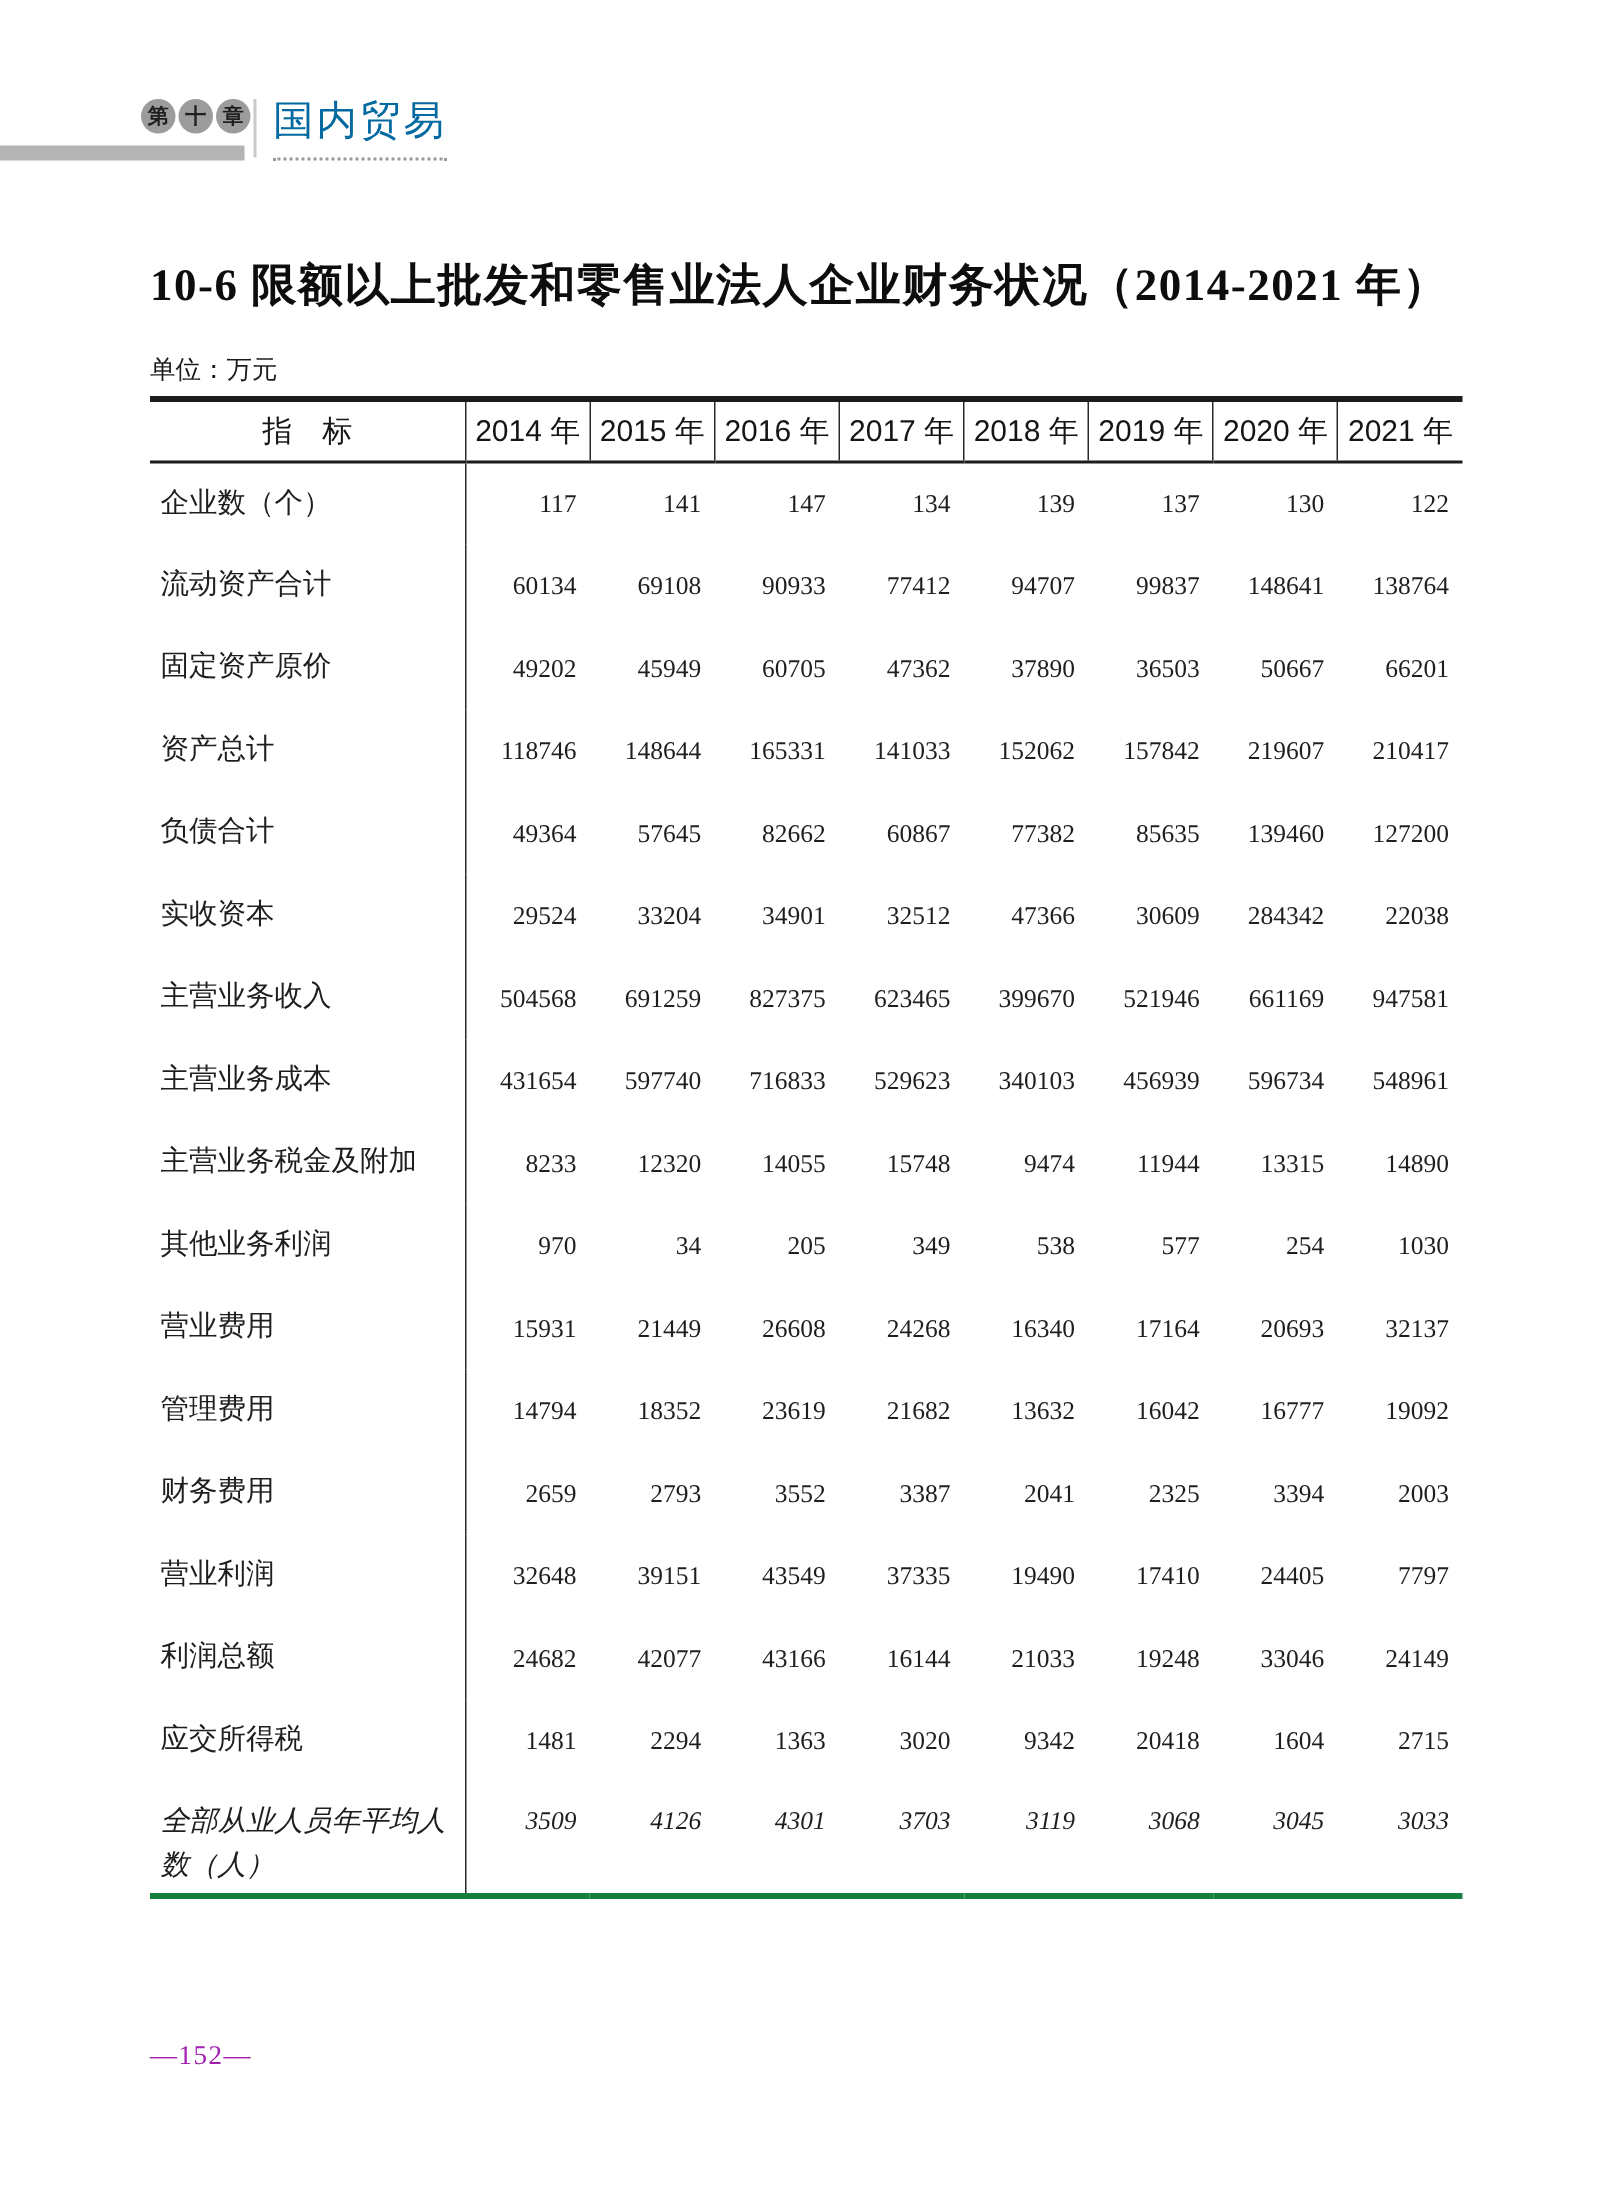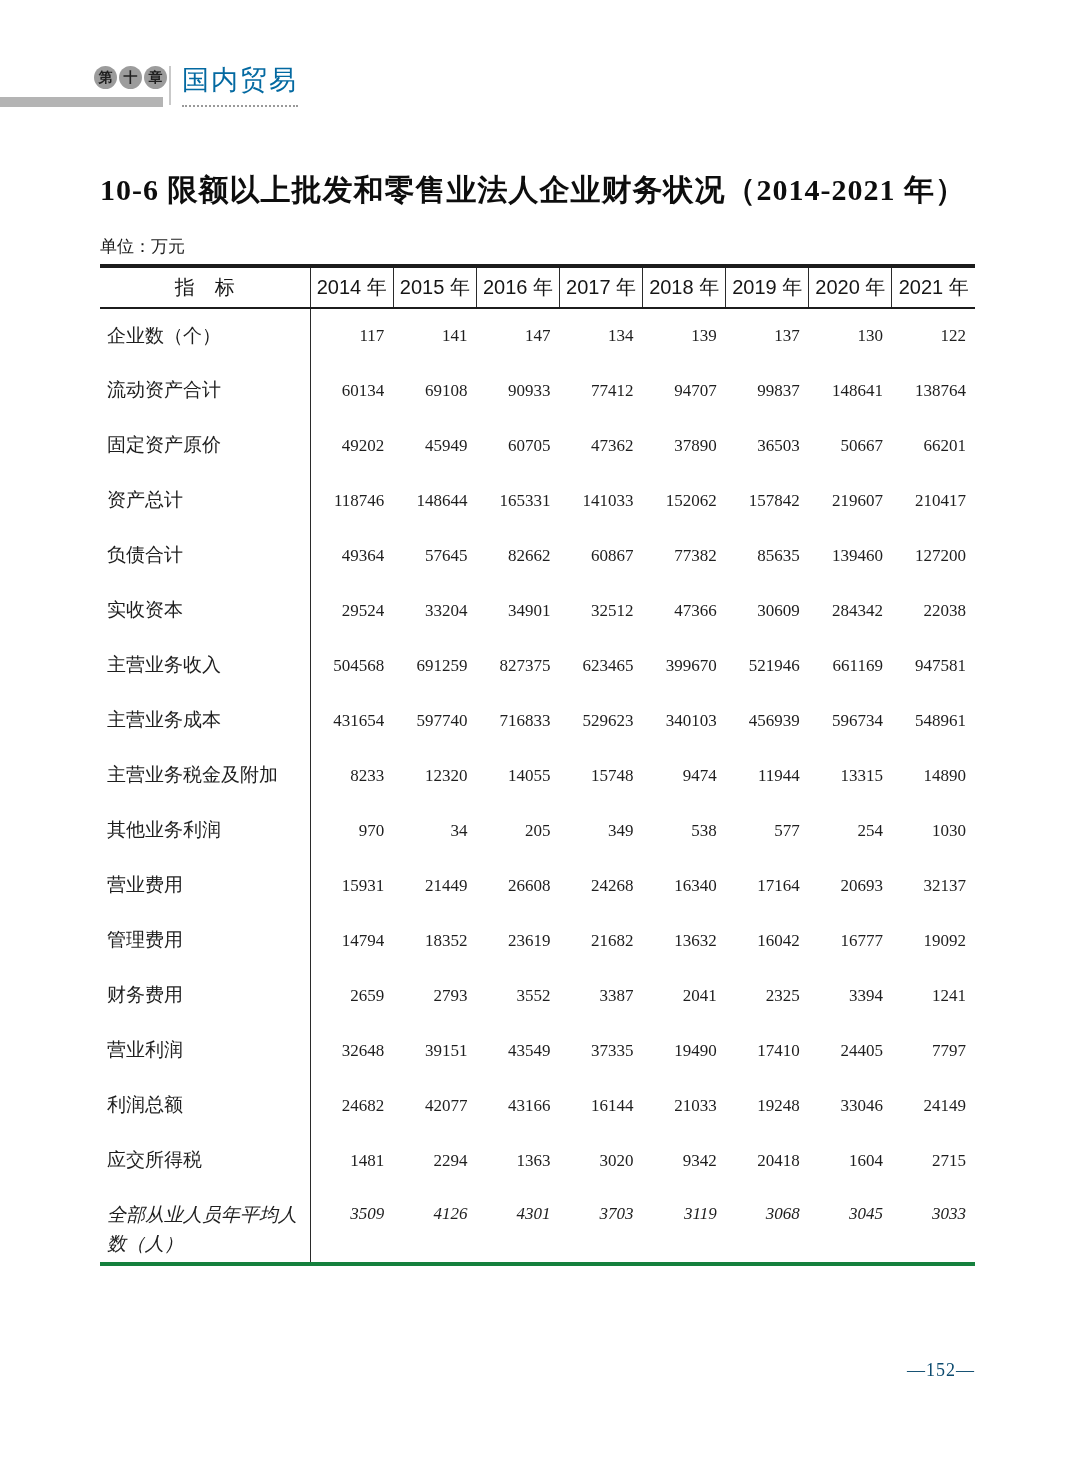--- a/index.html
+++ b/index.html
@@ -63,21 +63,21 @@
     text-align:left; padding-left:7px; padding-right:4px;
     font-size:19px; border-right:1.5px solid #2a2a2a;
     line-height:1.5;
   }
   .stat-table tbody tr.tall td { height:76px; vertical-align:top; padding-top:16px;font-style:italic; }
   .stat-table tbody tr.tall td.label { padding-top:13px; }
 
   
   .page-footer {
     position:absolute; top:1360px; left:100px; width:875px;
-    text-align:right; font-size:18px; color:#0c4a6e; letter-spacing:1px;
+    text-align:left; font-size:18px; color:#a21caf; letter-spacing:1px;
   }
 </style>
 </head>
 <body>
 
 <div class="chapter-header">
   <div class="badge-circles">
     <span class="badge-circle">第</span>
     <span class="badge-circle">十</span>
     <span class="badge-circle">章</span>
@@ -251,21 +251,21 @@
       </tr>
       <tr>
         <td class="label">财务费用</td>
         <td class="num">2659</td>
         <td class="num">2793</td>
         <td class="num">3552</td>
         <td class="num">3387</td>
         <td class="num">2041</td>
         <td class="num">2325</td>
         <td class="num">3394</td>
-        <td class="num">1241</td>
+        <td class="num">2003</td>
       </tr>
       <tr>
         <td class="label">营业利润</td>
         <td class="num">32648</td>
         <td class="num">39151</td>
         <td class="num">43549</td>
         <td class="num">37335</td>
         <td class="num">19490</td>
         <td class="num">17410</td>
         <td class="num">24405</td>

